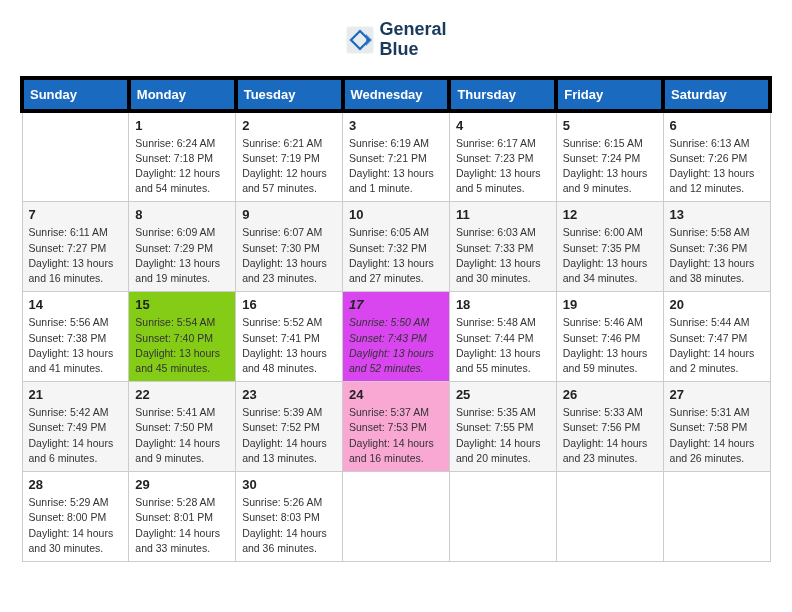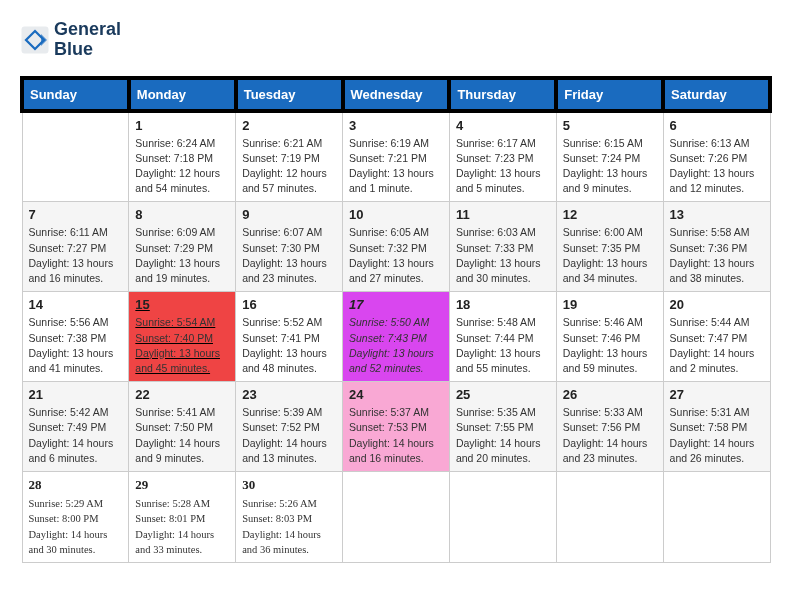--- a/index.html
+++ b/index.html
@@ -6,22 +6,23 @@
     body {
       font-family: Arial, sans-serif;
       background: #fff;
       width: 792px;
       min-height: 612px;
       padding: 20px;
     }
     .header-area {
       display: flex;
       justify-content: space-between;
-      align-items: flex-end;
+      align-items: center;
       margin-bottom: 16px;
+      flex-direction: column;
     }
     .logo {
       display: flex;
       align-items: center;
       gap: 4px;
     }
     .logo-text {
       font-size: 18px;
       font-weight: bold;
       color: #1a3a5c;
@@ -219,21 +220,21 @@
         </td>
       </tr>
       <tr class="week-row" style="background: rgb(255, 255, 255);">
         <td style="background: rgb(255, 255, 255);">
           <div class="day-number">14</div>
           <div class="day-info" style="white-space: pre-line;">Sunrise: 5:56 AM
 Sunset: 7:38 PM
 Daylight: 13 hours
 and 41 minutes.</div>
         </td>
-        <td style="background: #ef4444; text-decoration: underline;">
+        <td style="background: #84cc16;">
           <div class="day-number">15</div>
           <div class="day-info" style="white-space: pre-line;">Sunrise: 5:54 AM
 Sunset: 7:40 PM
 Daylight: 13 hours
 and 45 minutes.</div>
         </td>
         <td style="background: rgb(255, 255, 255);">
           <div class="day-number">16</div>
           <div class="day-info" style="white-space: pre-line;">Sunrise: 5:52 AM
 Sunset: 7:41 PM
@@ -313,21 +314,21 @@
 and 23 minutes.</div>
         </td>
         <td style="background: rgb(245, 245, 245);">
           <div class="day-number">27</div>
           <div class="day-info" style="white-space: pre-line;">Sunrise: 5:31 AM
 Sunset: 7:58 PM
 Daylight: 14 hours
 and 26 minutes.</div>
         </td>
       </tr>
-      <tr class="week-row" style="background: #a21caf; font-family: Liberation Serif, serif;">
+      <tr class="week-row" style="background: #a21caf;">
         <td style="background: rgb(255, 255, 255);">
           <div class="day-number">28</div>
           <div class="day-info" style="white-space: pre-line;">Sunrise: 5:29 AM
 Sunset: 8:00 PM
 Daylight: 14 hours
 and 30 minutes.</div>
         </td>
         <td style="background: rgb(255, 255, 255);">
           <div class="day-number">29</div>
           <div class="day-info" style="white-space: pre-line;">Sunrise: 5:28 AM

